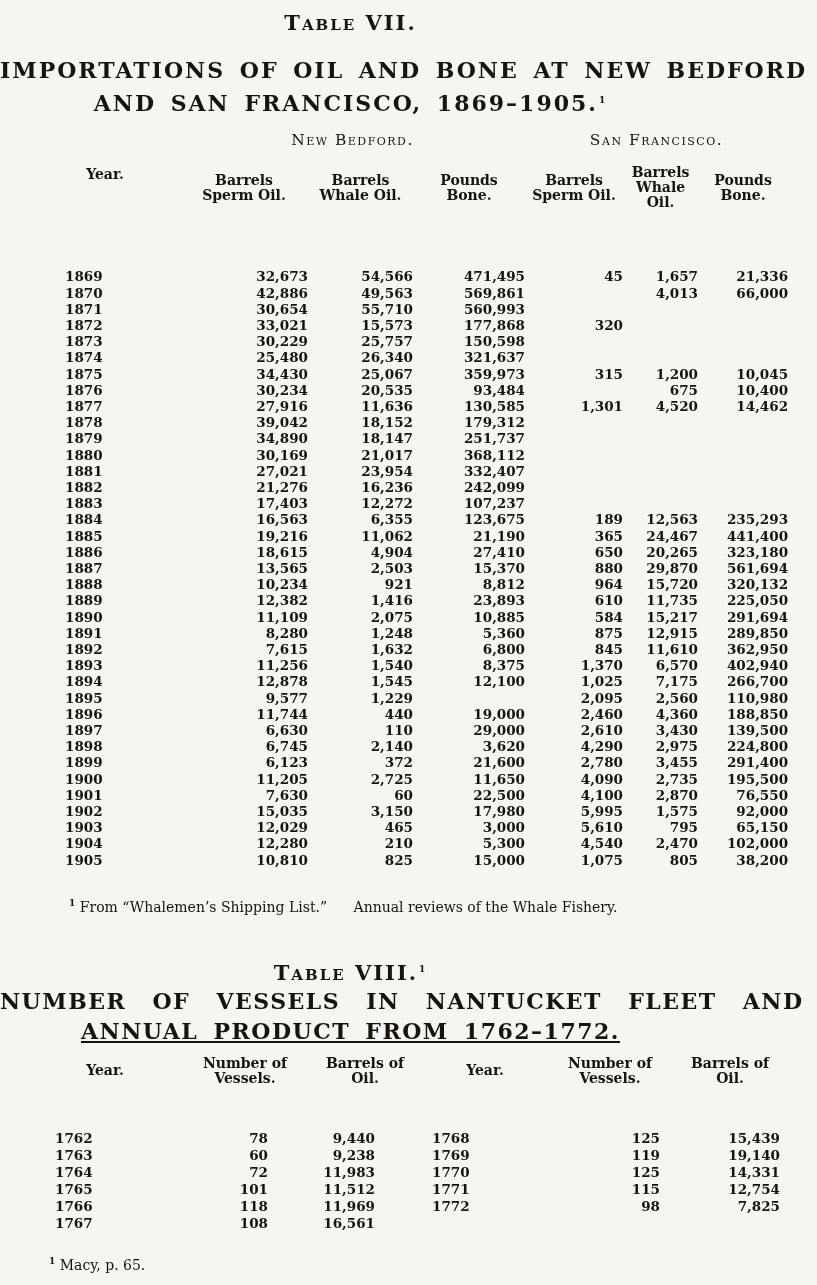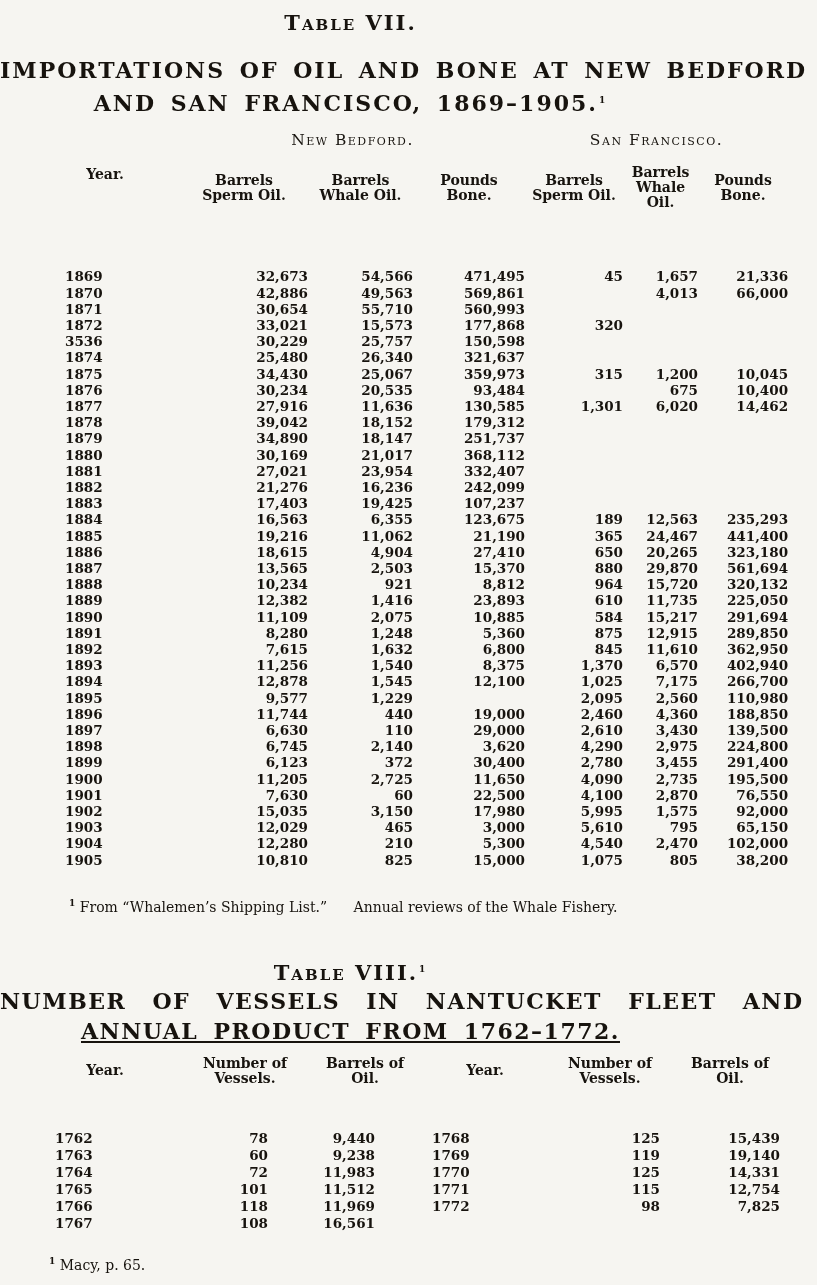--- a/index.html
+++ b/index.html
@@ -204,21 +204,21 @@
         <tr>
           <td class="c-year">1872</td>
           <td class="c-num">33,021</td>
           <td class="c-num">15,573</td>
           <td class="c-num">177,868</td>
           <td class="c-num">320</td>
           <td class="c-num"></td>
           <td class="c-num"></td>
         </tr>
         <tr>
-          <td class="c-year">3536</td>
+          <td class="c-year">1873</td>
           <td class="c-num">30,229</td>
           <td class="c-num">25,757</td>
           <td class="c-num">150,598</td>
           <td class="c-num"></td>
           <td class="c-num"></td>
           <td class="c-num"></td>
         </tr>
         <tr>
           <td class="c-year">1874</td>
           <td class="c-num">25,480</td>
@@ -245,21 +245,21 @@
           <td class="c-num"></td>
           <td class="c-num">675</td>
           <td class="c-num">10,400</td>
         </tr>
         <tr>
           <td class="c-year">1877</td>
           <td class="c-num">27,916</td>
           <td class="c-num">11,636</td>
           <td class="c-num">130,585</td>
           <td class="c-num">1,301</td>
-          <td class="c-num">6,020</td>
+          <td class="c-num">4,520</td>
           <td class="c-num">14,462</td>
         </tr>
         <tr>
           <td class="c-year">1878</td>
           <td class="c-num">39,042</td>
           <td class="c-num">18,152</td>
           <td class="c-num">179,312</td>
           <td class="c-num"></td>
           <td class="c-num"></td>
           <td class="c-num"></td>
@@ -296,21 +296,21 @@
           <td class="c-num">21,276</td>
           <td class="c-num">16,236</td>
           <td class="c-num">242,099</td>
           <td class="c-num"></td>
           <td class="c-num"></td>
           <td class="c-num"></td>
         </tr>
         <tr>
           <td class="c-year">1883</td>
           <td class="c-num">17,403</td>
-          <td class="c-num">19,425</td>
+          <td class="c-num">12,272</td>
           <td class="c-num">107,237</td>
           <td class="c-num"></td>
           <td class="c-num"></td>
           <td class="c-num"></td>
         </tr>
         <tr>
           <td class="c-year">1884</td>
           <td class="c-num">16,563</td>
           <td class="c-num">6,355</td>
           <td class="c-num">123,675</td>
@@ -441,21 +441,21 @@
           <td class="c-num">2,140</td>
           <td class="c-num">3,620</td>
           <td class="c-num">4,290</td>
           <td class="c-num">2,975</td>
           <td class="c-num">224,800</td>
         </tr>
         <tr>
           <td class="c-year">1899</td>
           <td class="c-num">6,123</td>
           <td class="c-num">372</td>
-          <td class="c-num">30,400</td>
+          <td class="c-num">21,600</td>
           <td class="c-num">2,780</td>
           <td class="c-num">3,455</td>
           <td class="c-num">291,400</td>
         </tr>
         <tr>
           <td class="c-year">1900</td>
           <td class="c-num">11,205</td>
           <td class="c-num">2,725</td>
           <td class="c-num">11,650</td>
           <td class="c-num">4,090</td>

